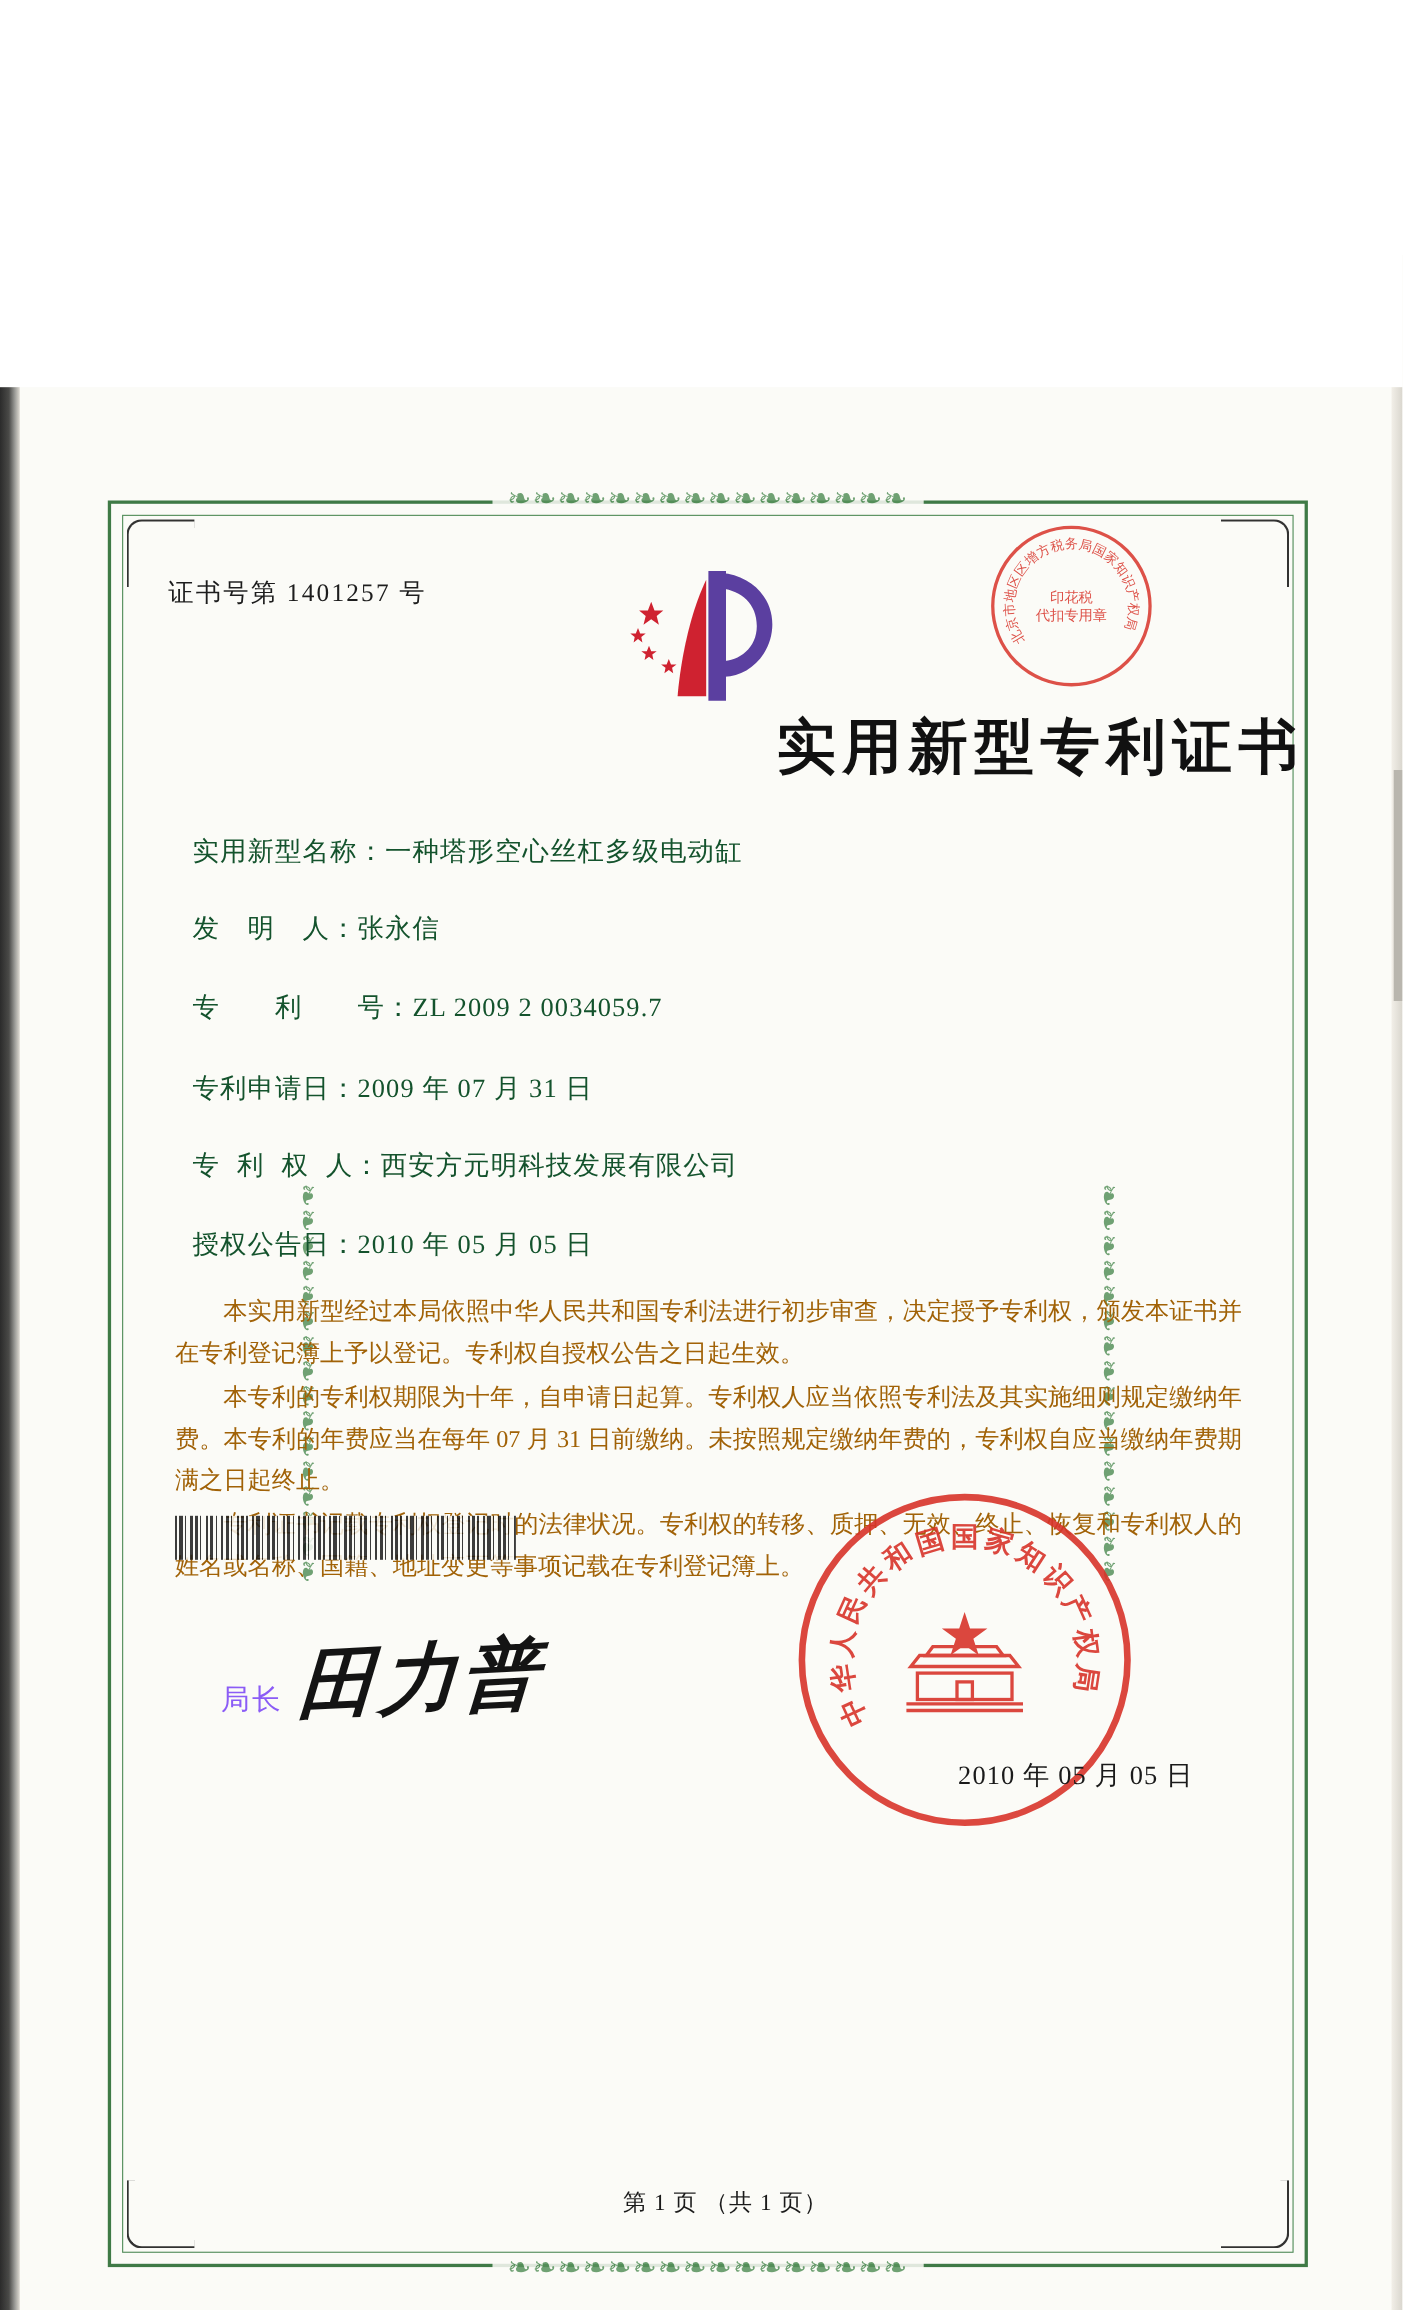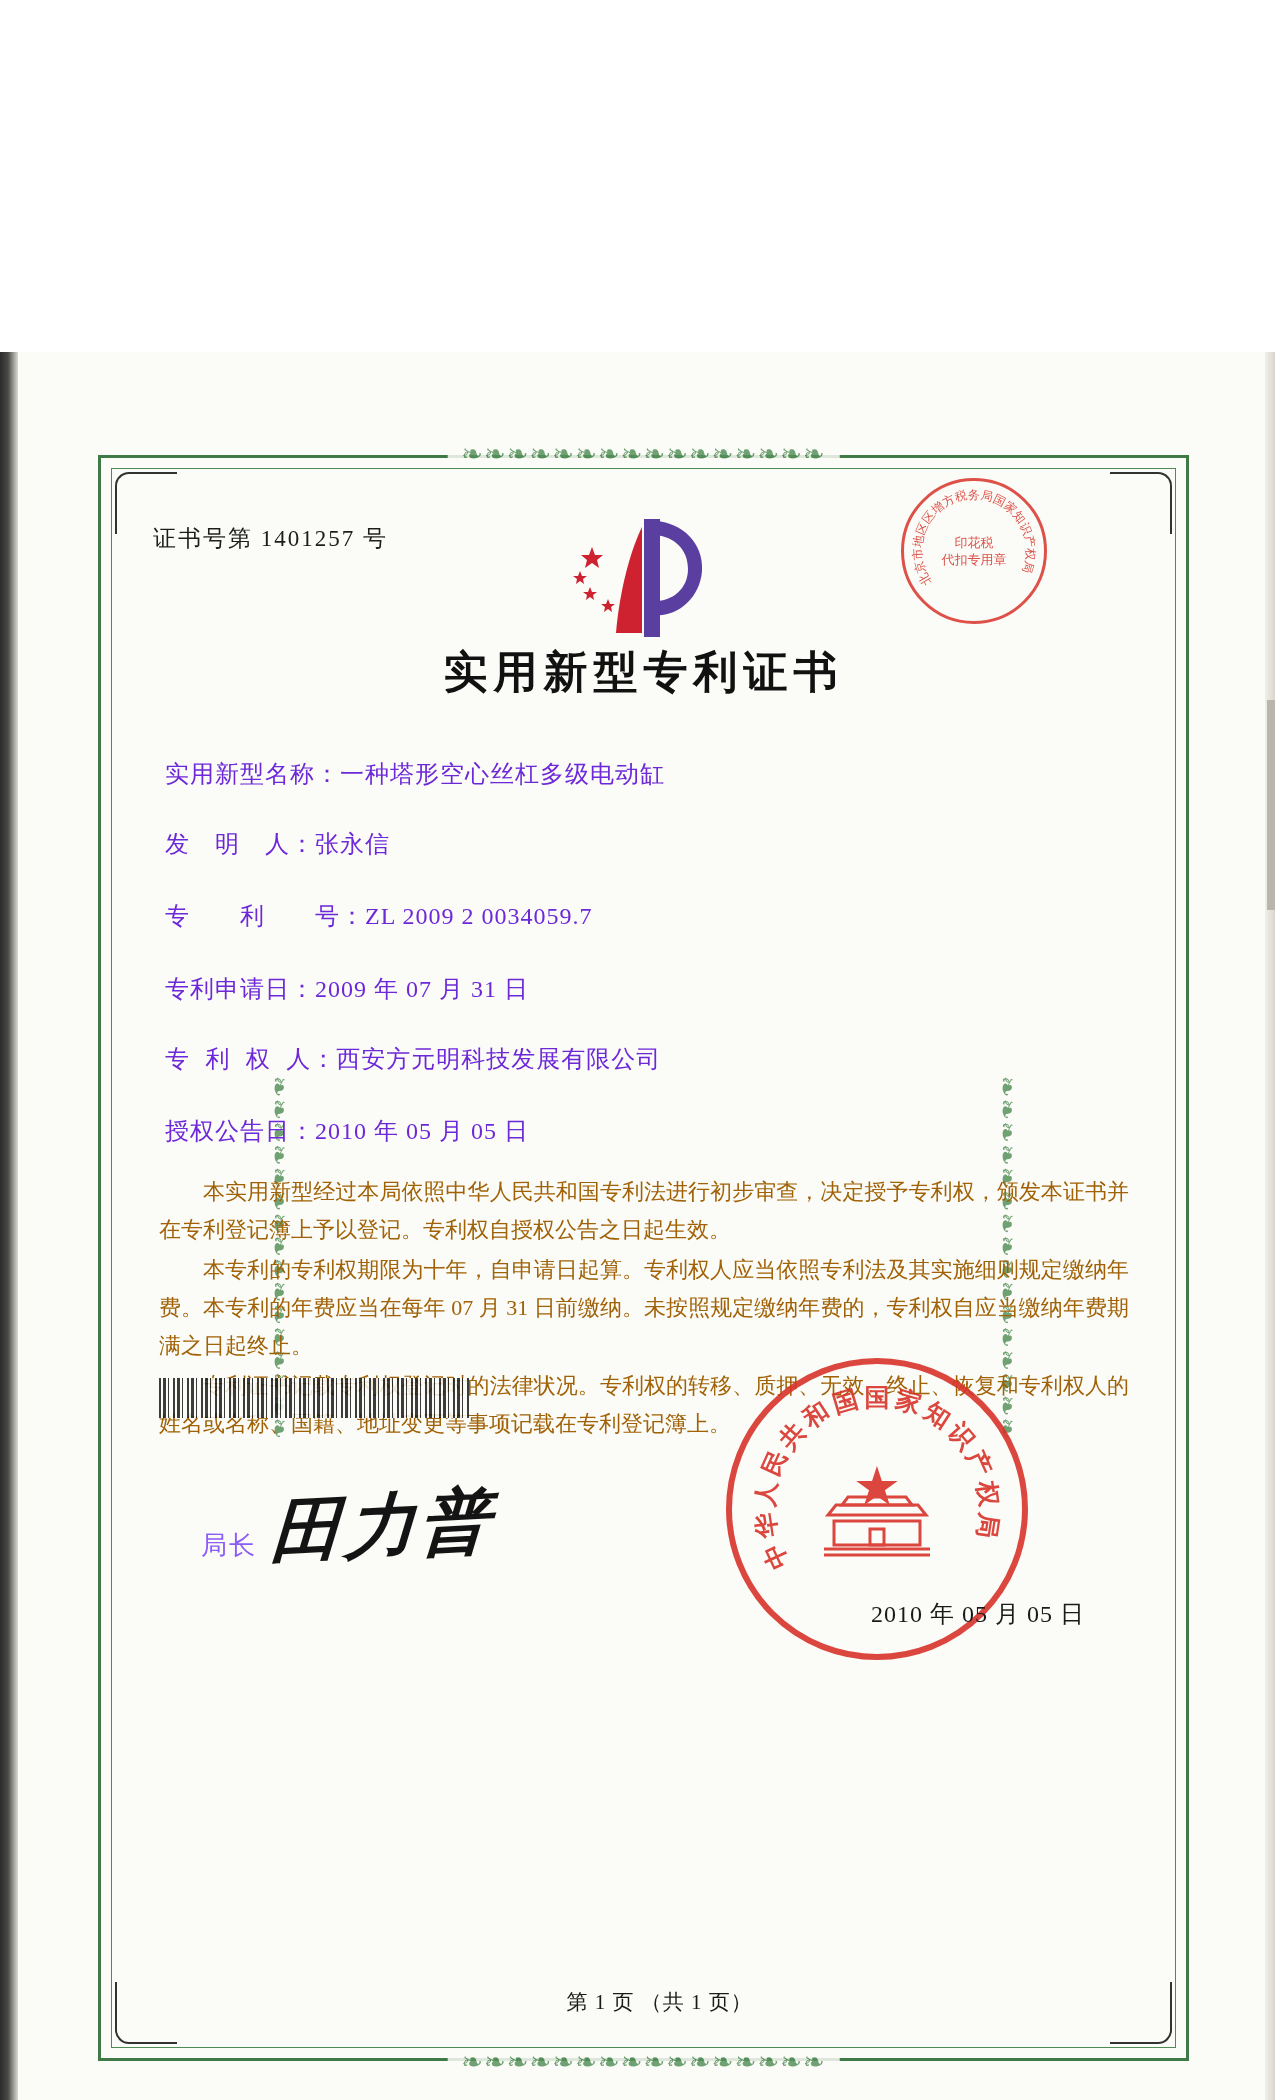--- a/index.html
+++ b/index.html
@@ -73,29 +73,29 @@
     font-size:23px;color:#1d1d1d;letter-spacing:2px;
   }
   
   #emblem{
     position:absolute;left:50%;transform:translateX(-50%);top:55px;
     width:160px;height:130px;
   }
   
   #headline{
     position:absolute;left:0;top:185px;width:100%;
-    text-align:center;
-    font-size:44px;font-weight:bold;letter-spacing:6px;color:#111;
+    text-align:right;
+    font-size:54px;font-weight:bold;letter-spacing:6px;color:#111;
     font-family:"DejaVu Serif", serif;
   }
 
   
   .field{
-    position:absolute;left:64px;
-    font-size:24px;color:#6d28d9;letter-spacing:1px;
+    position:absolute;left:74px;
+    font-size:24px;color:#14532d;letter-spacing:1px;
     white-space:nowrap;
   }
   .flabel{display:inline-block;}
   .fvalue{display:inline-block;}
   #f1{top:300px;}
   #f2{top:370px;}
   #f3{top:442px;}
   #f4{top:515px;}
   #f5{top:585px;font-family:Liberation Mono, monospace;}
   #f6{top:657px;}

